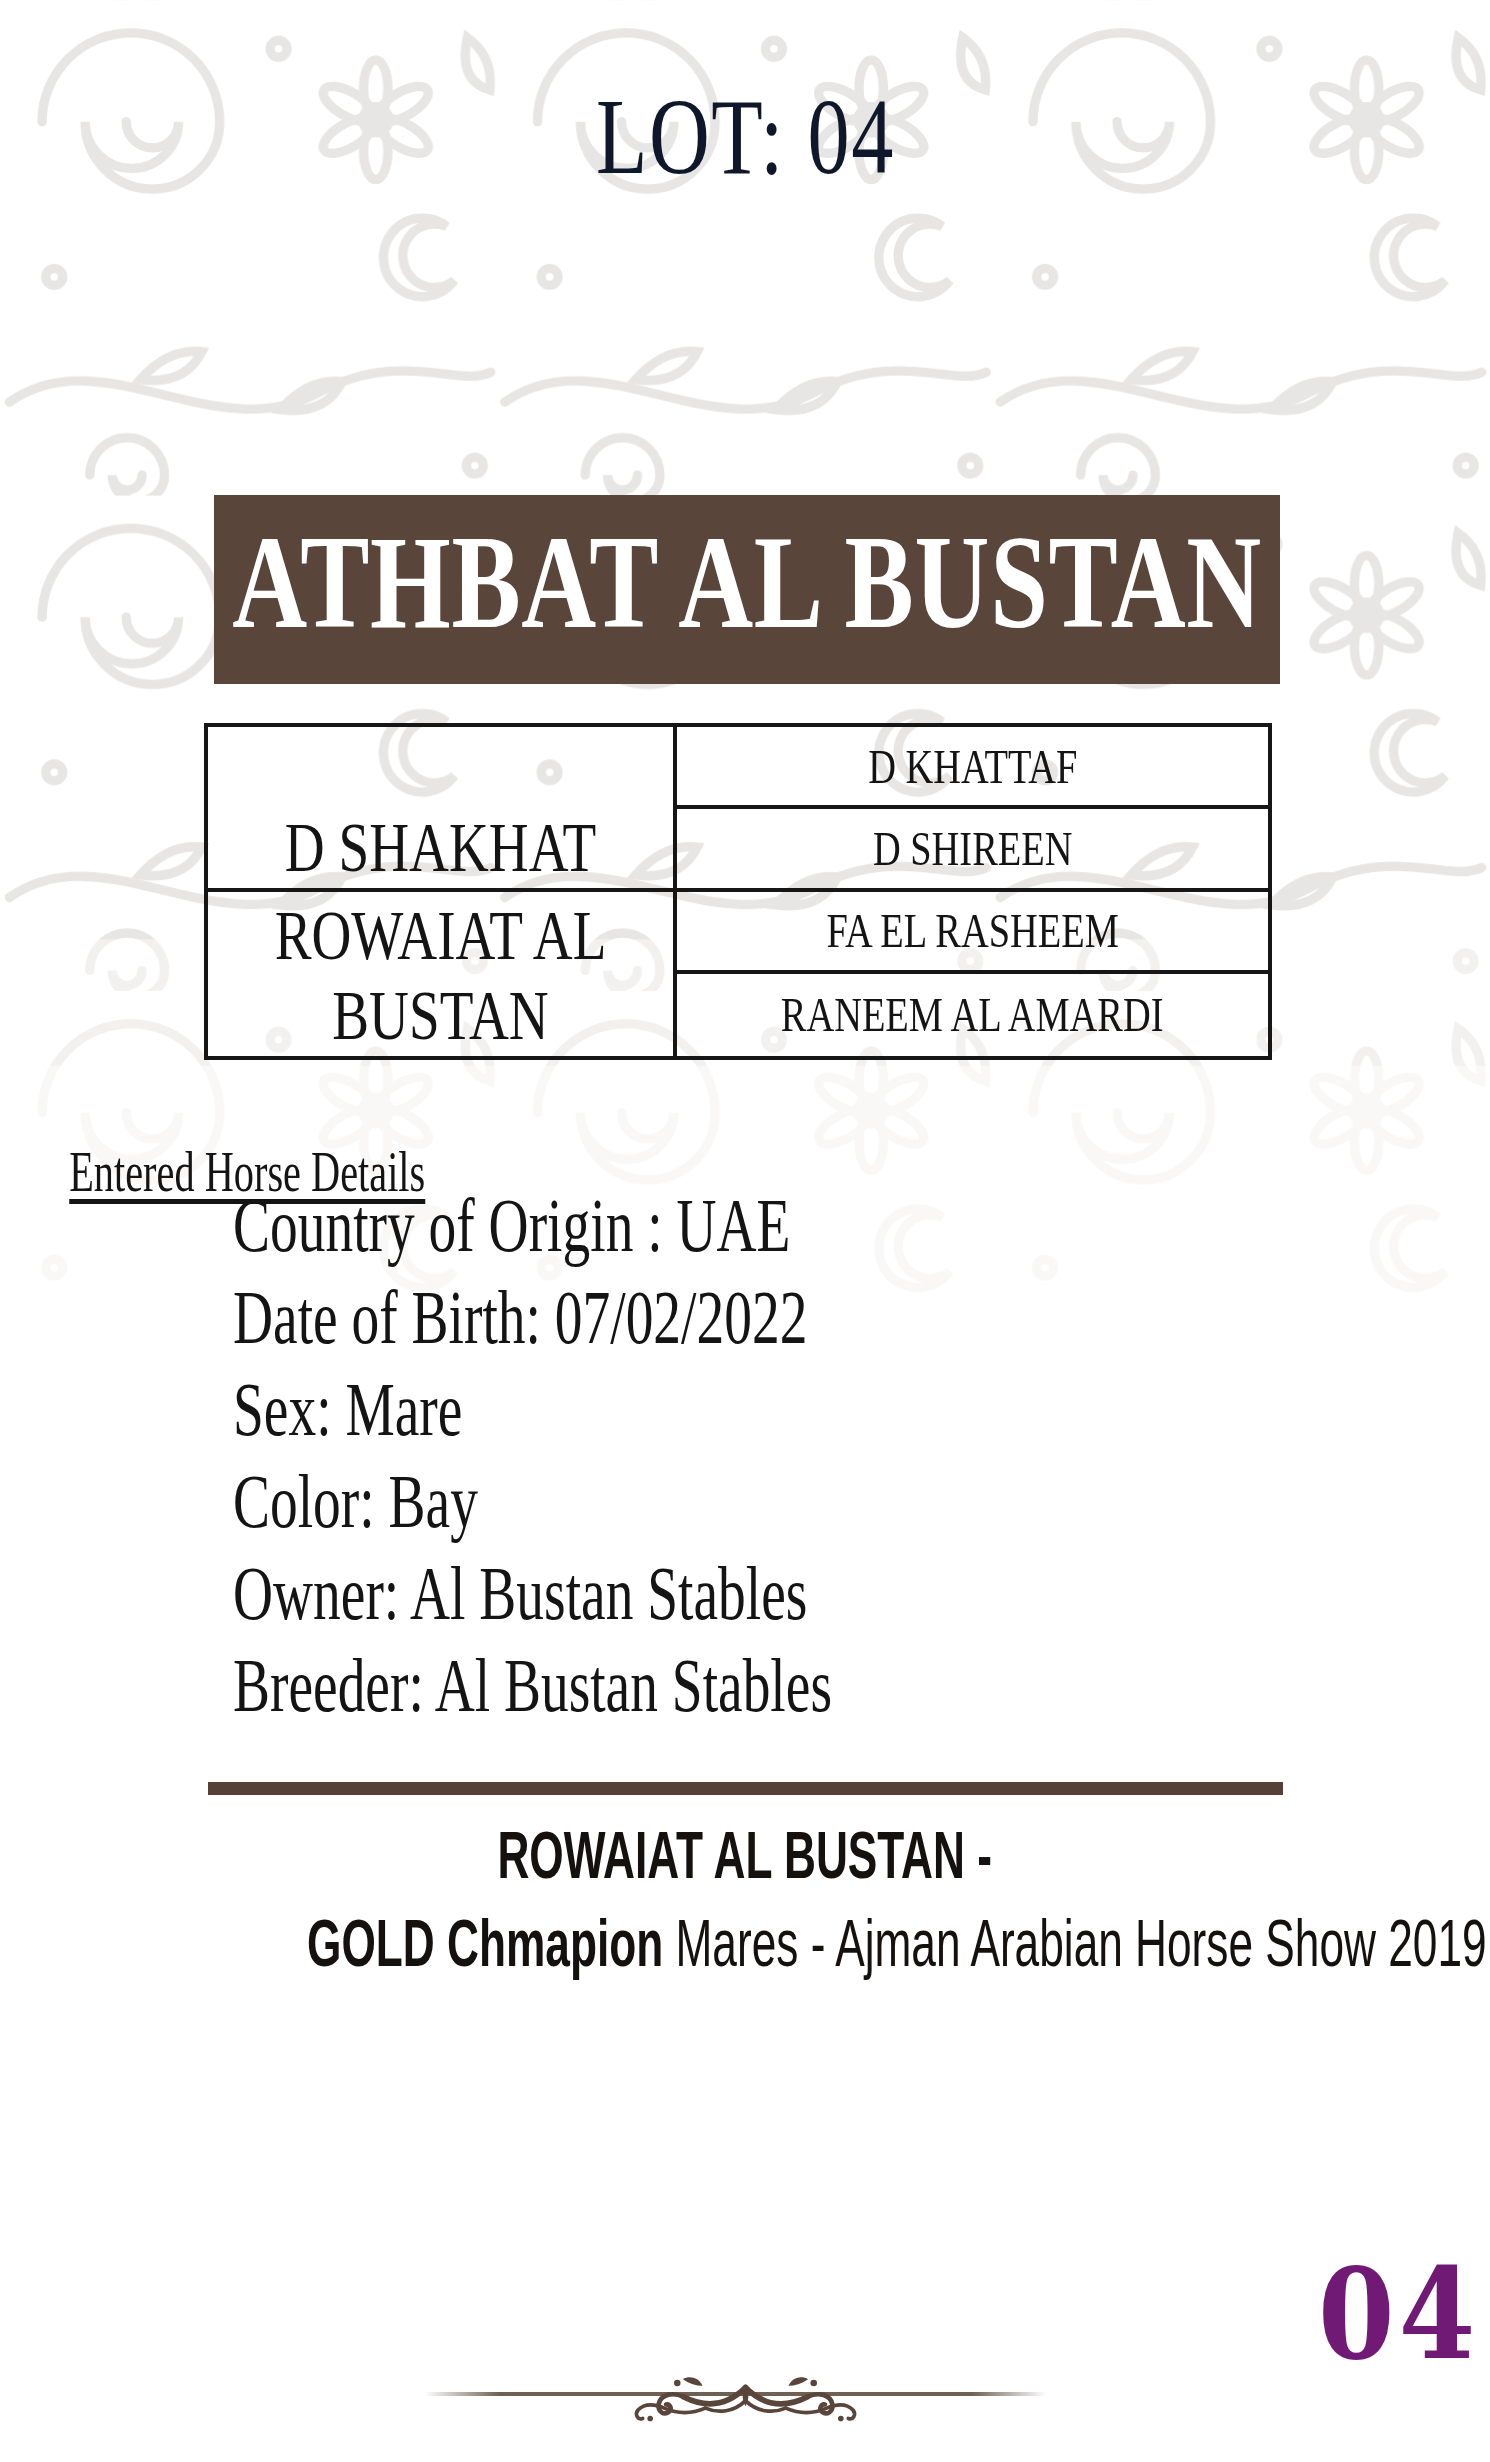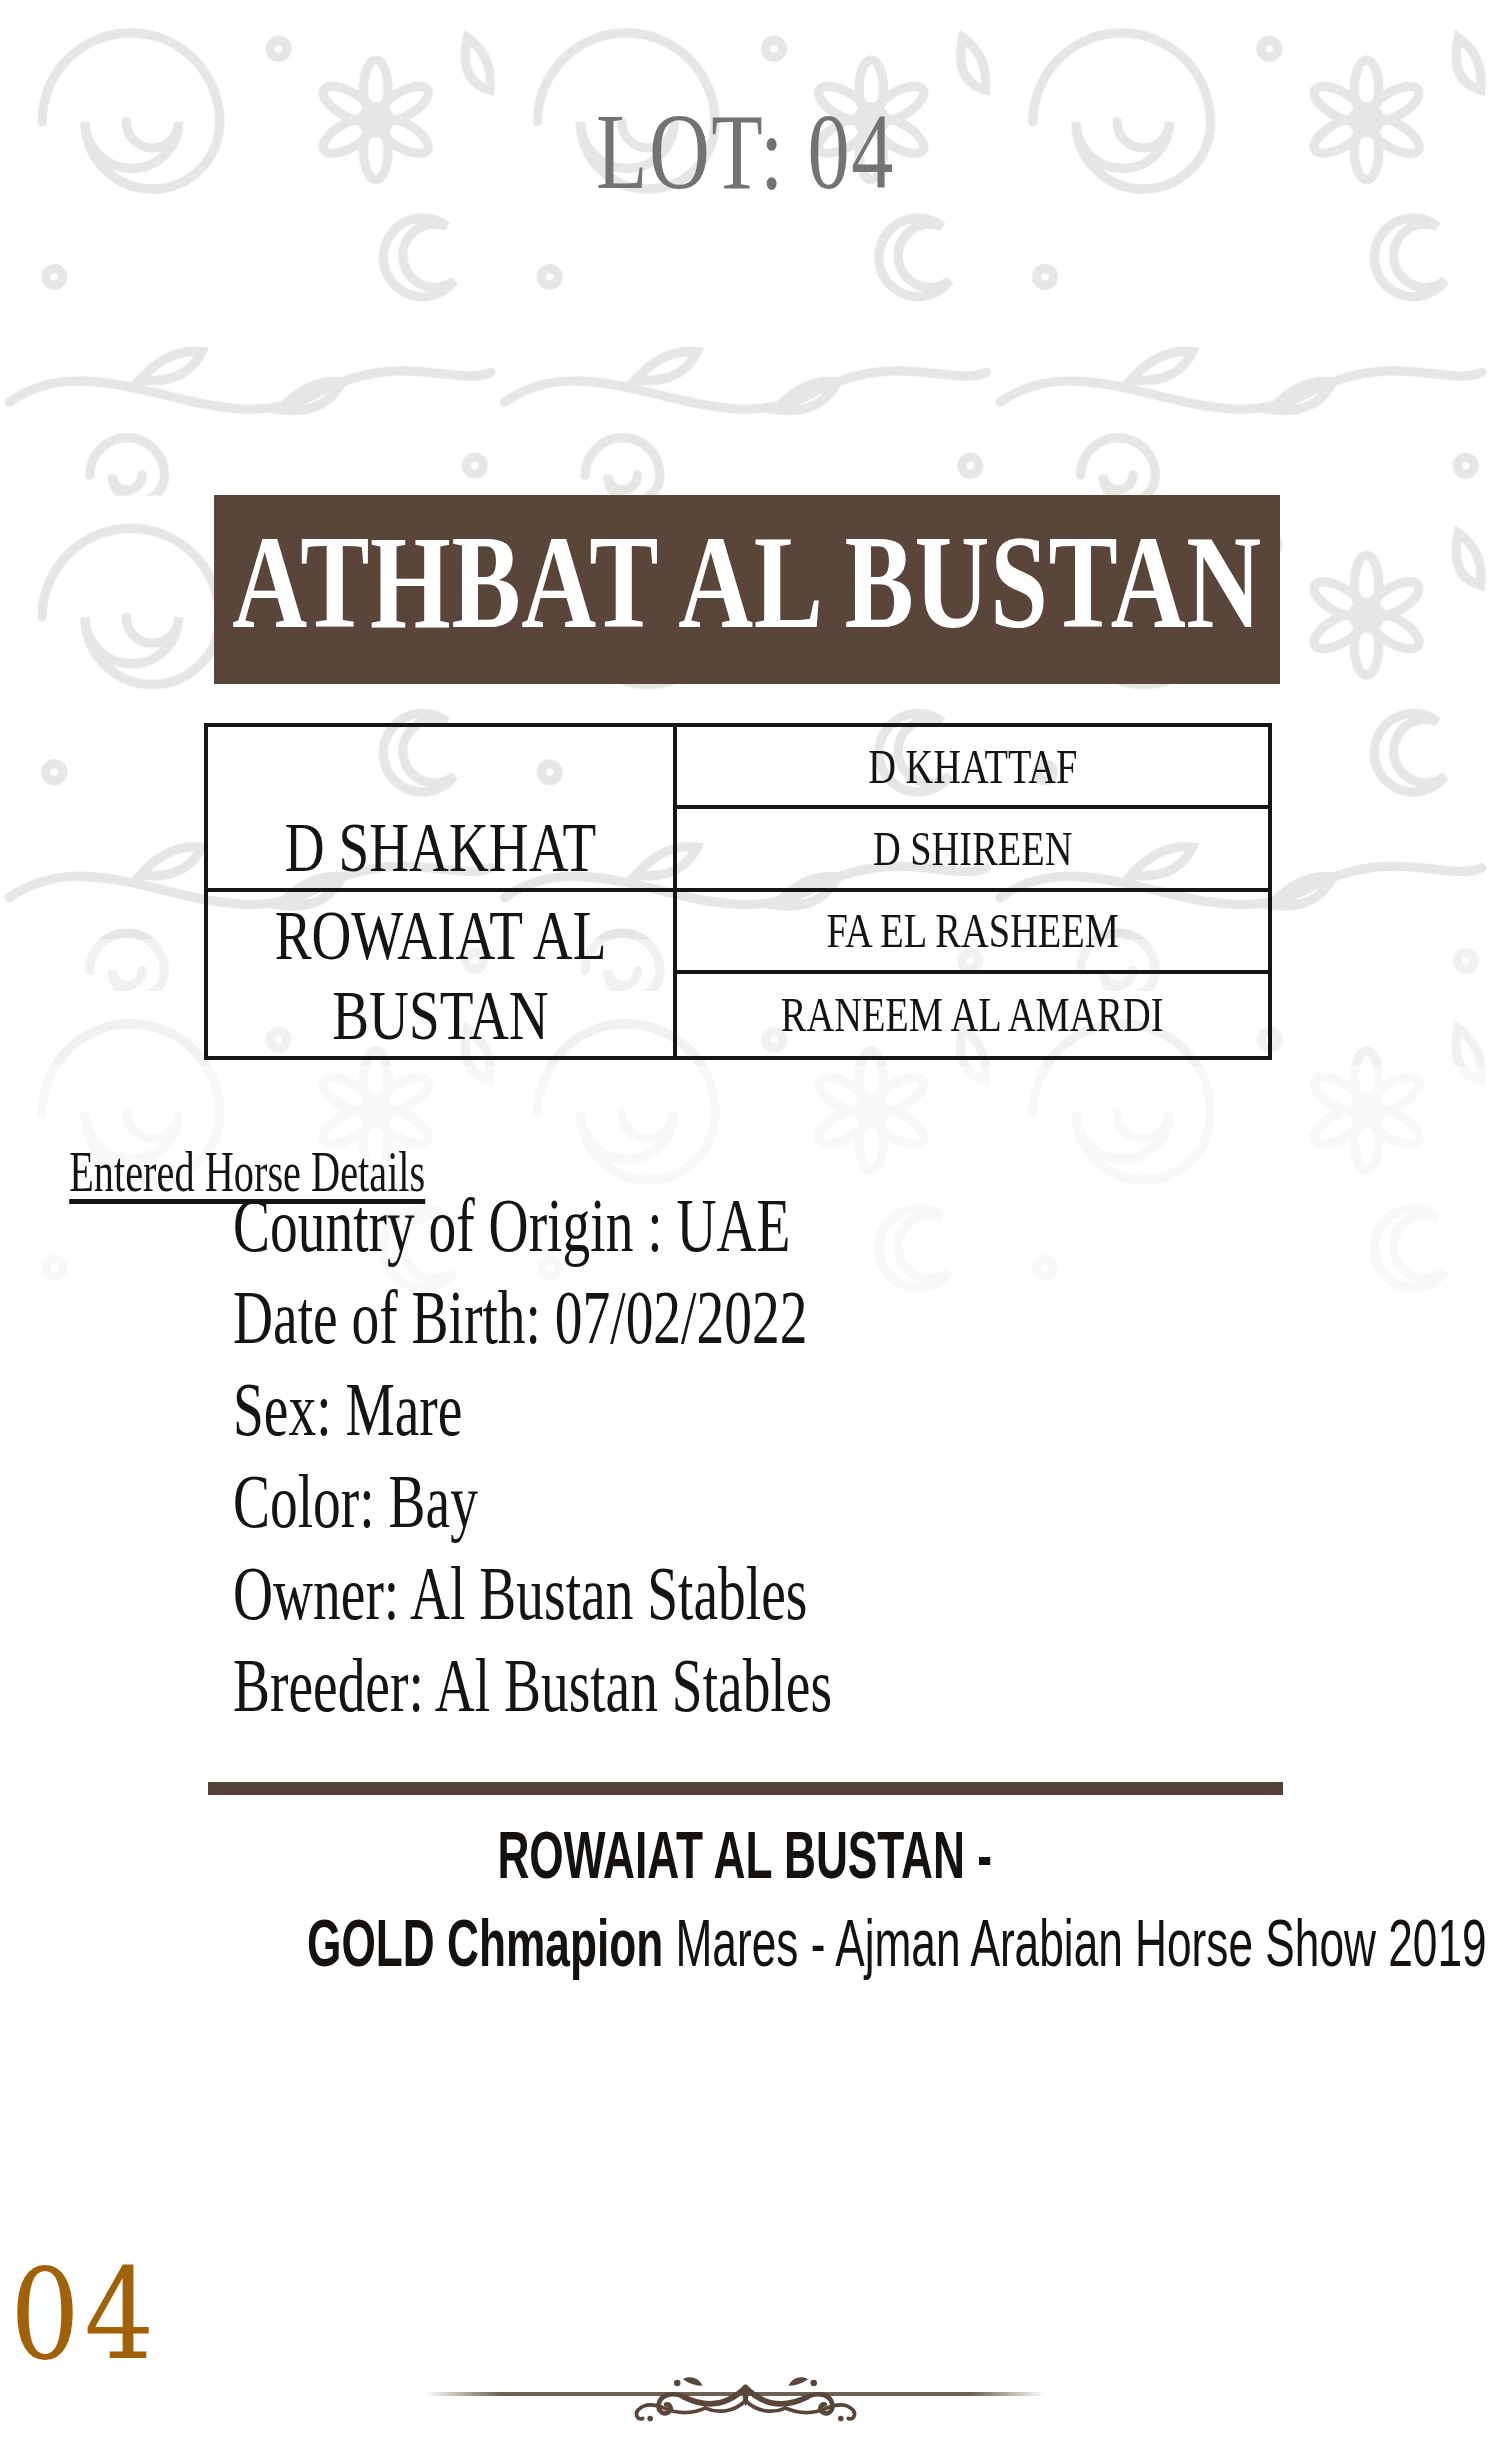--- a/index.html
+++ b/index.html
@@ -2,21 +2,21 @@
 <html style="font-size:15px"><head>
 <meta charset="utf-8">
 <style>
   html,body{margin:0;padding:0;background:#ffffff;}
   .page{position:relative;width:1490px;height:2462px;background:#ffffff;overflow:hidden;
         font-family:"Liberation Serif", serif;color:#141414;}
   svg.bgpat{position:absolute;left:0;top:0;z-index:0;}
   .layer{position:absolute;z-index:2;}
 
   
-  .lot{top:94px;left:0;width:100%;text-align:center;font-size:108px;line-height:116px;color:#737373;}
+  .lot{top:79px;left:0;width:100%;text-align:center;font-size:108px;line-height:116px;color:#0f172a;}
   .cx{display:inline-block;white-space:nowrap;}
   .lot .cx{transform:scaleX(.78);letter-spacing:1.9px;}
 
   
   .banner{top:495px;left:214px;width:1066px;height:189px;background:#59453a;
           display:flex;align-items:center;justify-content:center;}
   .banner .cx{transform:scaleX(.78);font-weight:bold;font-size:133px;color:#ffffff;
               position:relative;top:-7.5px;letter-spacing:0.9px;}
 
   
@@ -44,22 +44,22 @@
   
   .rule{top:1782px;left:208px;width:1075px;height:13px;background:#554038;}
   .sans{font-family:"Liberation Sans", sans-serif;}
   .ach1{top:1815px;left:0;width:100%;text-align:center;font-size:67px;line-height:80px;font-weight:bold;color:#14110f;}
   .ach1 .cx{transform:scaleX(.66);}
   .ach2{top:1903px;left:0;width:100%;text-align:center;font-size:67px;line-height:80px;font-weight:normal;color:#14110f;}
   .ach2 .cx{transform:scaleX(.66);}
   .ach2 .b{font-weight:bold;}
 
   
-  .pagenum{top:2249px;left:0;width:100%;text-align:left;font-family:"DejaVu Serif", serif;
-           font-weight:normal;font-size:125px;line-height:131px;color:#a16207;}
+  .pagenum{top:2249px;left:0;width:100%;text-align:right;font-family:"DejaVu Serif", serif;
+           font-weight:bold;font-size:125px;line-height:131px;color:#701a75;}
   .pagenum .cx{transform:scaleX(.88);letter-spacing:4.7px;}
   .divline{top:2392px;left:425px;width:621px;height:3.7px;
            background:linear-gradient(90deg, rgba(85,64,56,0), #6e6154 12%, #6e6154 88%, rgba(85,64,56,0));}
   .flourish{top:2367px;left:624px;width:243px;height:58px;}
 </style>
 </head>
 <body>
 
 <div class="page">
 

